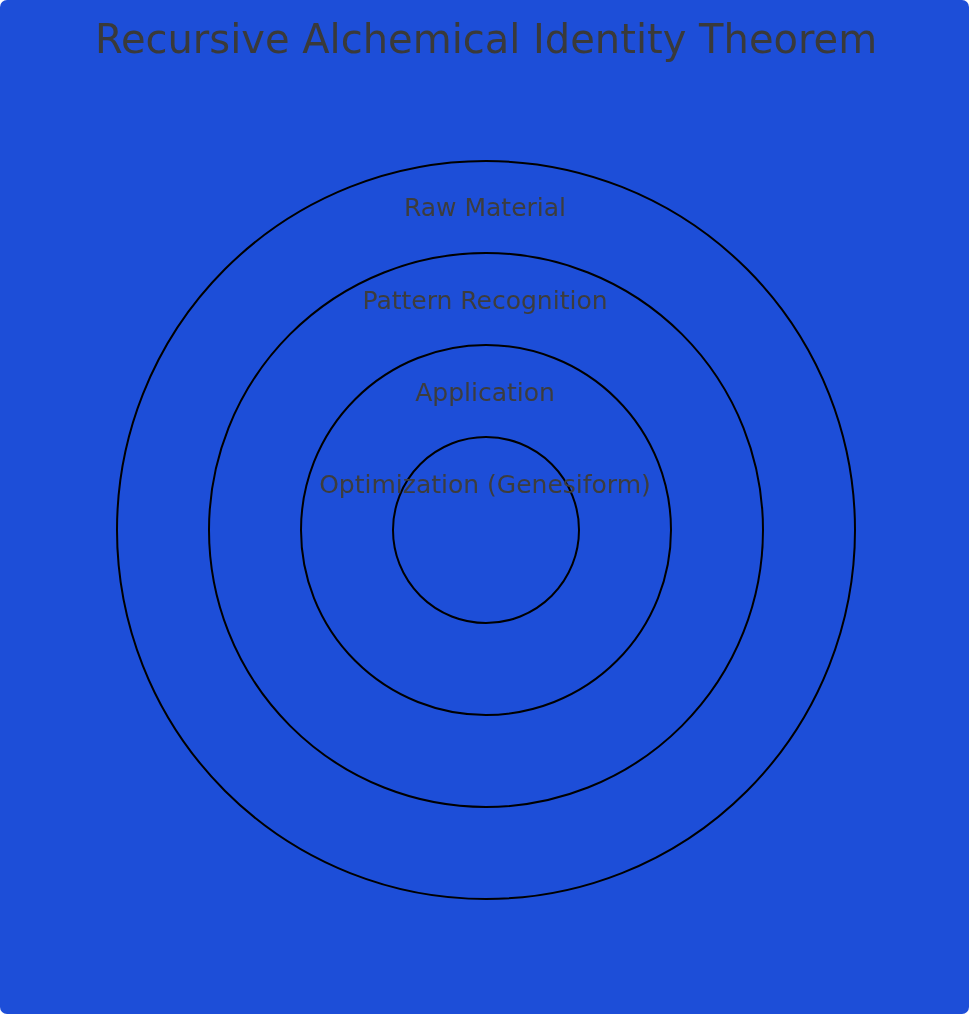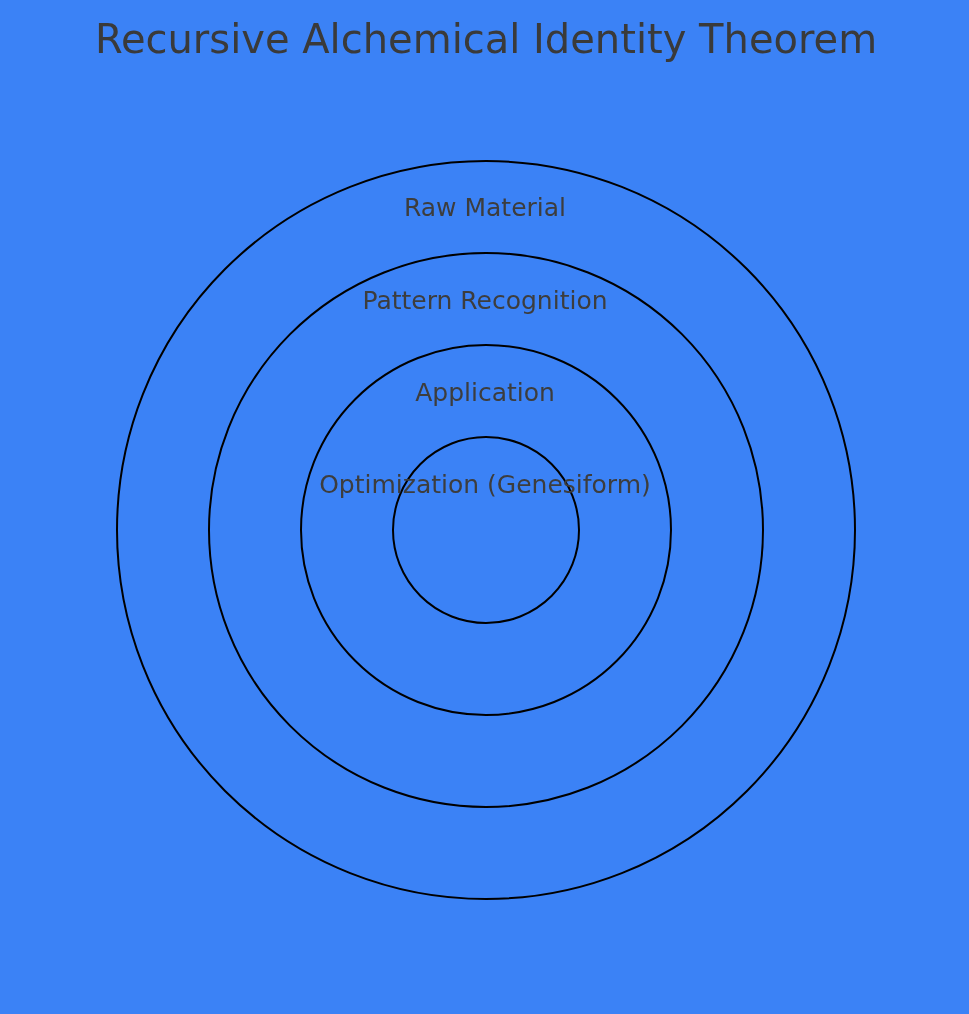--- a/index.html
+++ b/index.html
@@ -4,23 +4,24 @@
 <style>
   html, body {
     margin: 0;
     padding: 0;
     background: #ffffff;
   }
   .canvas {
     position: relative;
     width: 969px;
     height: 1014px;
-    background: #3b82f6;
+    background: #1d4ed8;
     overflow: hidden;
     font-family: "DejaVu Sans", "Liberation Sans", sans-serif;
+    border-radius: 7px;
   }
   svg {
     display: block;
   }
   .page-title {
     font-family: "DejaVu Sans", "Liberation Sans", sans-serif;
     font-size: 40px;
     fill: #3a3a3a;
     text-anchor: middle;
   }

